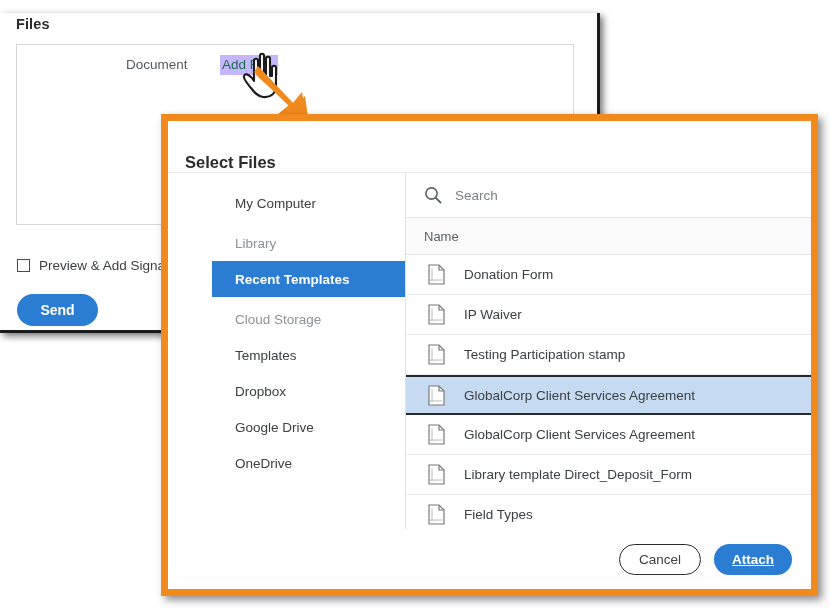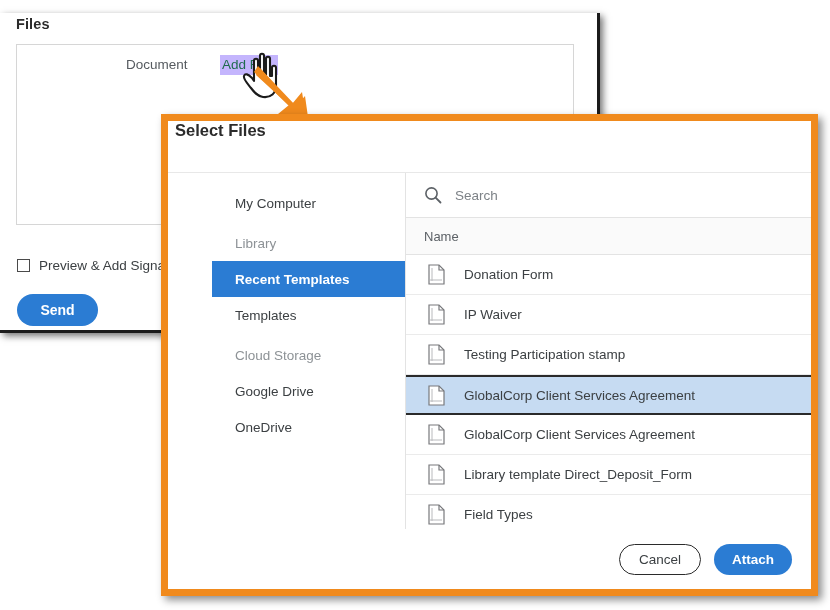--- a/index.html
+++ b/index.html
@@ -136,22 +136,22 @@
     background: #fff;
     display: flex;
     flex-direction: column;
     overflow: hidden;
   }
 
   #dialog-title-bar {
     height: 52px;
     flex: 0 0 52px;
     display: flex;
-    align-items: flex-start;
-    padding-left: 7px;
+    align-items: flex-end;
+    padding-left: 17px;
     border-bottom: 1px solid #e8e8e8;
     box-sizing: border-box;
   }
   #dialog-title {
     font-size: 16.5px;
     font-weight: bold;
     color: #2b2b2b;
   }
 
   #dialog-body {
@@ -284,20 +284,21 @@
   #attach-button {
     width: 78px; height: 31px;
     border-radius: 16px;
     border: none;
     background: #2b7cd3;
     color: #fff;
     font-size: 13.5px;
     font-weight: bold;
     cursor: pointer;
     font-family: "Liberation Sans", sans-serif;
+    text-decoration: underline;
   }
 </style>
 </head>
 <body>
 
 <div id="bg-page">
   <div id="files-heading">Files</div>
   <div id="files-box"></div>
   <div id="document-label">Document</div>
   <a id="add-file-link" href="#">Add File</a>
@@ -327,22 +328,23 @@
     <div id="dialog-title-bar">
       <span id="dialog-title">Select Files</span>
     </div>
 
     <div id="dialog-body">
 
       <div id="dialog-sidebar">
         <div class="nav-item">My Computer</div>
         <div class="nav-item section">Library</div>
         <div class="nav-item selected">Recent Templates</div>
+        <div class="nav-item section">Cloud Storage</div>
         <div class="nav-item">Templates</div>
-        <div class="nav-item section">Cloud Storage</div>
+        <div class="nav-item">Dropbox</div>
         <div class="nav-item">Google Drive</div>
         <div class="nav-item">OneDrive</div>
       </div>
 
       <div id="file-pane">
 
         <div id="search-bar">
           <svg width="18" height="18" viewBox="0 0 18 18">
             <circle cx="7.5" cy="7.5" r="5.6" fill="none" stroke="#5c6166" stroke-width="1.6"></circle>
             <line x1="11.6" y1="11.6" x2="16.5" y2="16.5" stroke="#5c6166" stroke-width="1.8" stroke-linecap="round"></line>

